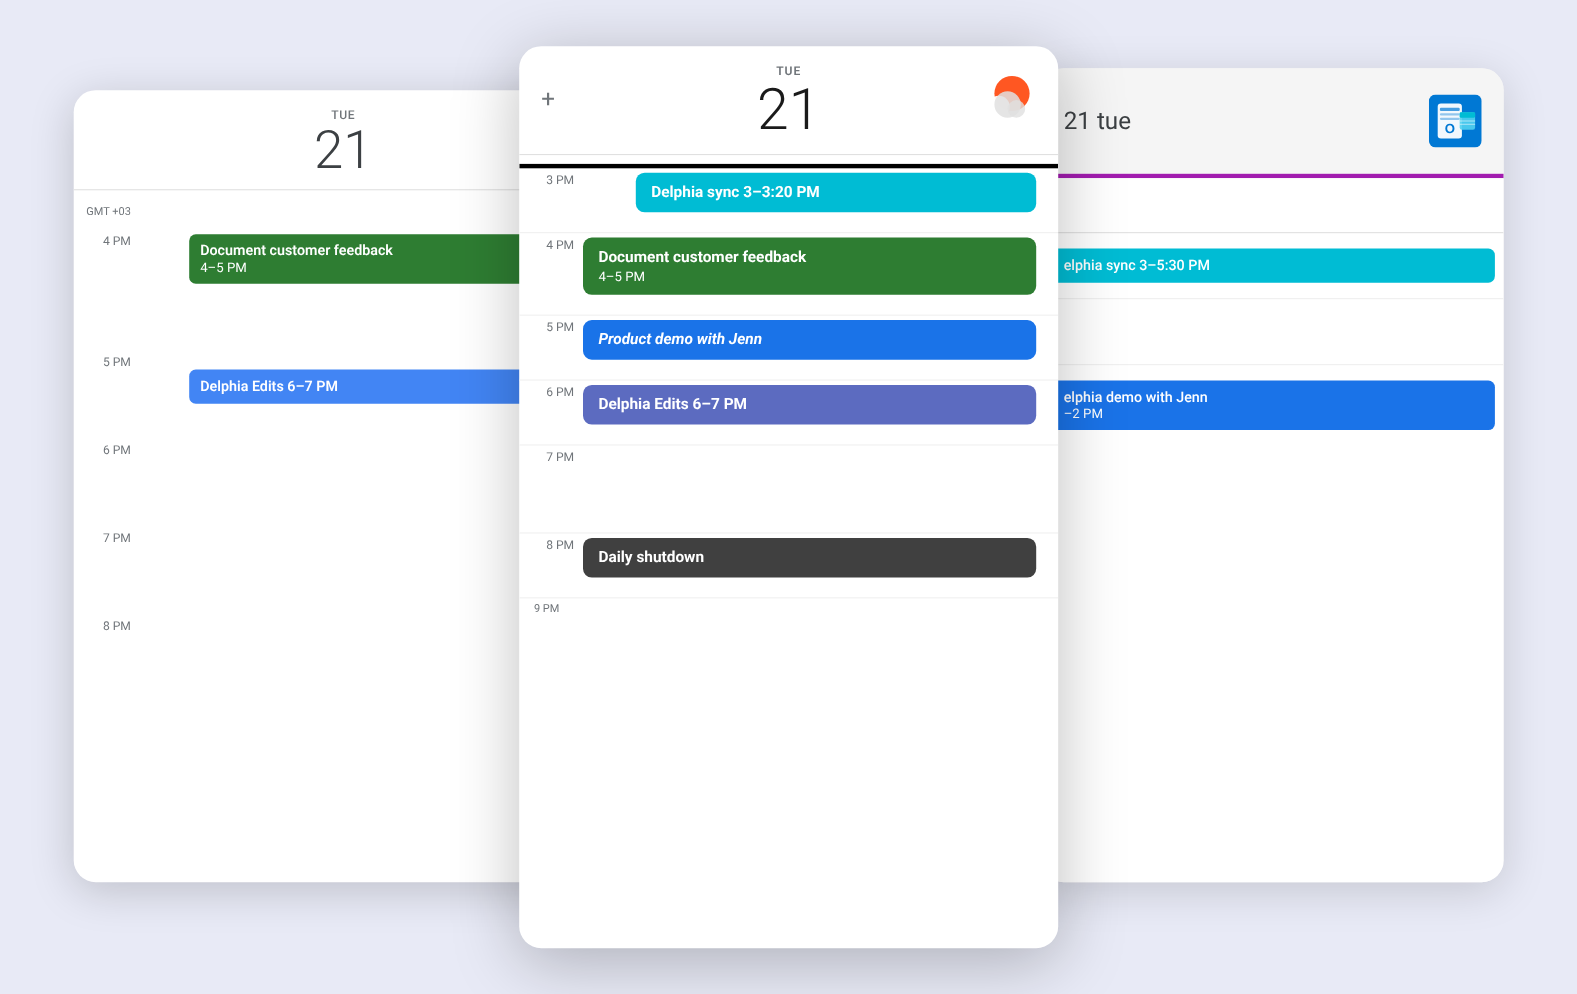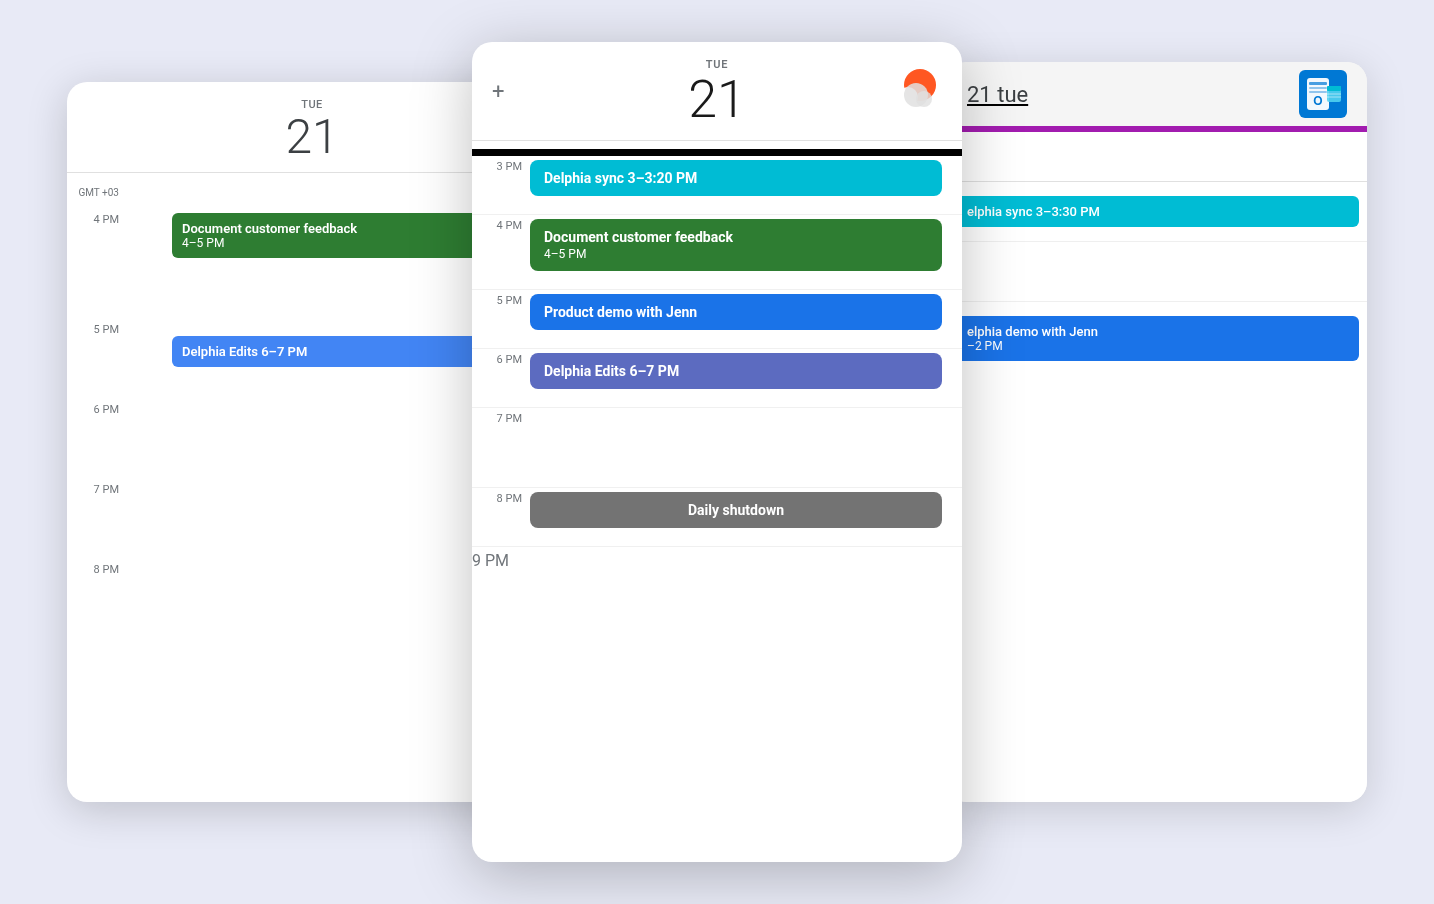--- a/index.html
+++ b/index.html
@@ -135,26 +135,25 @@
       width: 420px;
       height: 740px;
       background: #f5f5f5;
       border-radius: 20px;
       box-shadow: 0 8px 40px rgba(0,0,0,0.15);
       overflow: hidden;
     }
 
     .card-mid-header {
       background: #f5f5f5;
-      padding: 8px 20px;
+      padding: 24px 20px;
       display: flex;
       align-items: center;
       justify-content: space-between;
-      border-bottom: 6px solid #a21caf;
-      text-decoration: underline;
+      border-bottom: 4px solid #a21caf;
     }
 
     .card-mid-date {
       font-size: 22px;
       color: #3c4043;
     }
 
     .outlook-logo {
       width: 48px;
       height: 48px;
@@ -256,21 +255,21 @@
       margin-bottom: 4px;
     }
 
     .front-event .ev-title { font-weight: 700; font-size: 14px; }
     .front-event .ev-time { font-size: 12px; font-weight: 400; margin-top: 2px; }
 
     .front-event.cyan { background: #00bcd4; }
     .front-event.green { background: #2e7d32; }
     .front-event.blue-light { background: #1a73e8; }
     .front-event.blueviolet { background: #5c6bc0; }
-    .front-event.orange { background: #737373; text-align: center; }
+    .front-event.orange { background: #404040; }
 
     
     .front-scroll {
       padding-top: 8px;
     }
   </style>
 </head>
 <body>
 
 <div class="scene">
@@ -321,21 +320,21 @@
         <line x1="28" y1="24" x2="42" y2="24" stroke="#fff" stroke-width="1" opacity="0.5"></line>
         <line x1="28" y1="27" x2="42" y2="27" stroke="#fff" stroke-width="1" opacity="0.5"></line>
       </svg>
     </div>
 
     <div class="card-mid-body">
       <div style="height:50px; border-bottom: 1px solid #e0e0e0;"></div>
 
       <div style="padding: 8px 0;">
         <div class="mid-event cyan">
-          <span>elphia sync  3–3:30 PM</span>
+          <span>elphia sync  3–5:30 PM</span>
         </div>
       </div>
 
       <div style="height:60px; border-top:1px solid #efefef;"></div>
 
       <div style="padding: 8px 0; border-top:1px solid #efefef;">
         <div class="mid-event blue">
           <div>elphia demo with Jenn</div>
           <div style="font-size:12px;font-weight:400;">–2 PM</div>
         </div>
@@ -357,42 +356,42 @@
           <circle cx="18" cy="32" r="10" fill="#fff" opacity="0.95"></circle>
           <circle cx="26" cy="30" r="12" fill="#e0e0e0" opacity="0.85"></circle>
           <circle cx="34" cy="34" r="8" fill="#e0e0e0" opacity="0.8"></circle>
         </svg>
       </div>
     </div>
 
     <div class="card-front-body">
       <div class="front-scroll" style="width:100%; display:flex; flex-direction:column;">
 
-        <div style="display:flex; align-items:flex-start; border-top:7px solid #000000;">
+        <div style="display:flex; align-items:flex-start; border-top:4px solid #000000;gap:48px;">
           <div style="width:58px; font-size:11px; color:#70757a; text-align:right; padding-right:8px; padding-top:4px; flex-shrink:0;">3 PM</div>
           <div style="flex:1; padding:4px 10px 4px 0;">
             <div class="front-event cyan">
               <div class="ev-title">Delphia sync  3–3:20 PM</div>
             </div>
           </div>
         </div>
 
         <div style="display:flex; align-items:flex-start; border-top:1px solid #f0f0f0; margin-top:10px;">
           <div style="width:58px; font-size:11px; color:#70757a; text-align:right; padding-right:8px; padding-top:4px; flex-shrink:0;">4 PM</div>
           <div style="flex:1; padding:4px 10px 4px 0;">
             <div class="front-event green">
               <div class="ev-title">Document customer feedback</div>
               <div class="ev-time">4–5 PM</div>
             </div>
           </div>
         </div>
 
         <div style="display:flex; align-items:flex-start; border-top:1px solid #f0f0f0; margin-top:10px;">
           <div style="width:58px; font-size:11px; color:#70757a; text-align:right; padding-right:8px; padding-top:4px; flex-shrink:0;">5 PM</div>
-          <div style="flex:1; padding:4px 10px 4px 0;">
+          <div style="flex:1; padding:4px 10px 4px 0;font-style:italic;">
             <div class="front-event blue-light">
               <div class="ev-title">Product demo with Jenn</div>
             </div>
           </div>
         </div>
 
         <div style="display:flex; align-items:flex-start; border-top:1px solid #f0f0f0; margin-top:10px;">
           <div style="width:58px; font-size:11px; color:#70757a; text-align:right; padding-right:8px; padding-top:4px; flex-shrink:0;">6 PM</div>
           <div style="flex:1; padding:4px 10px 4px 0;">
             <div class="front-event blueviolet">
@@ -409,21 +408,21 @@
         <div style="display:flex; align-items:flex-start; border-top:1px solid #f0f0f0;">
           <div style="width:58px; font-size:11px; color:#70757a; text-align:right; padding-right:8px; padding-top:4px; flex-shrink:0;">8 PM</div>
           <div style="flex:1; padding:4px 10px 4px 0;">
             <div class="front-event orange">
               <div class="ev-title">Daily shutdown</div>
             </div>
           </div>
         </div>
 
         <div style="display:flex; align-items:flex-start; border-top:1px solid #f0f0f0; min-height:60px; margin-top:10px;">
-          <div style="width:58px; font-size:16px; color:#70757a; text-align:left; padding-right:8px; padding-top:4px; flex-shrink:0;">9 PM</div>
+          <div style="width:58px; font-size:10px; color:#70757a; text-align:center; padding-right:8px; padding-top:4px; flex-shrink:0;">9 PM</div>
           <div style="flex:1;"></div>
         </div>
 
       </div>
     </div>
   </div>
 
 </div>
 
 </body></html>

